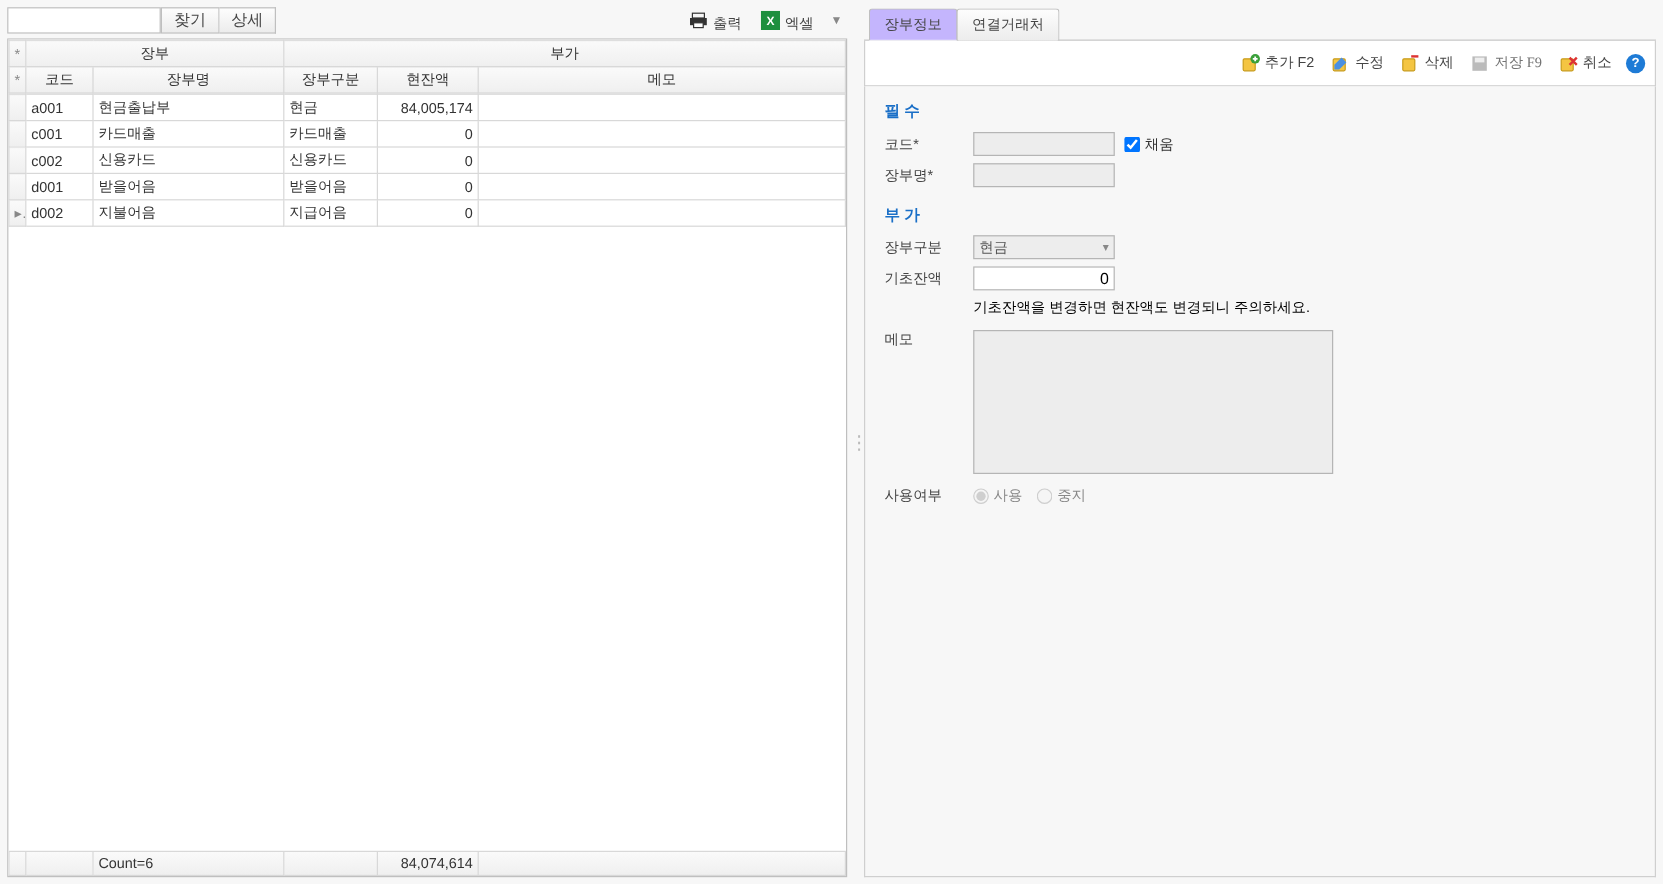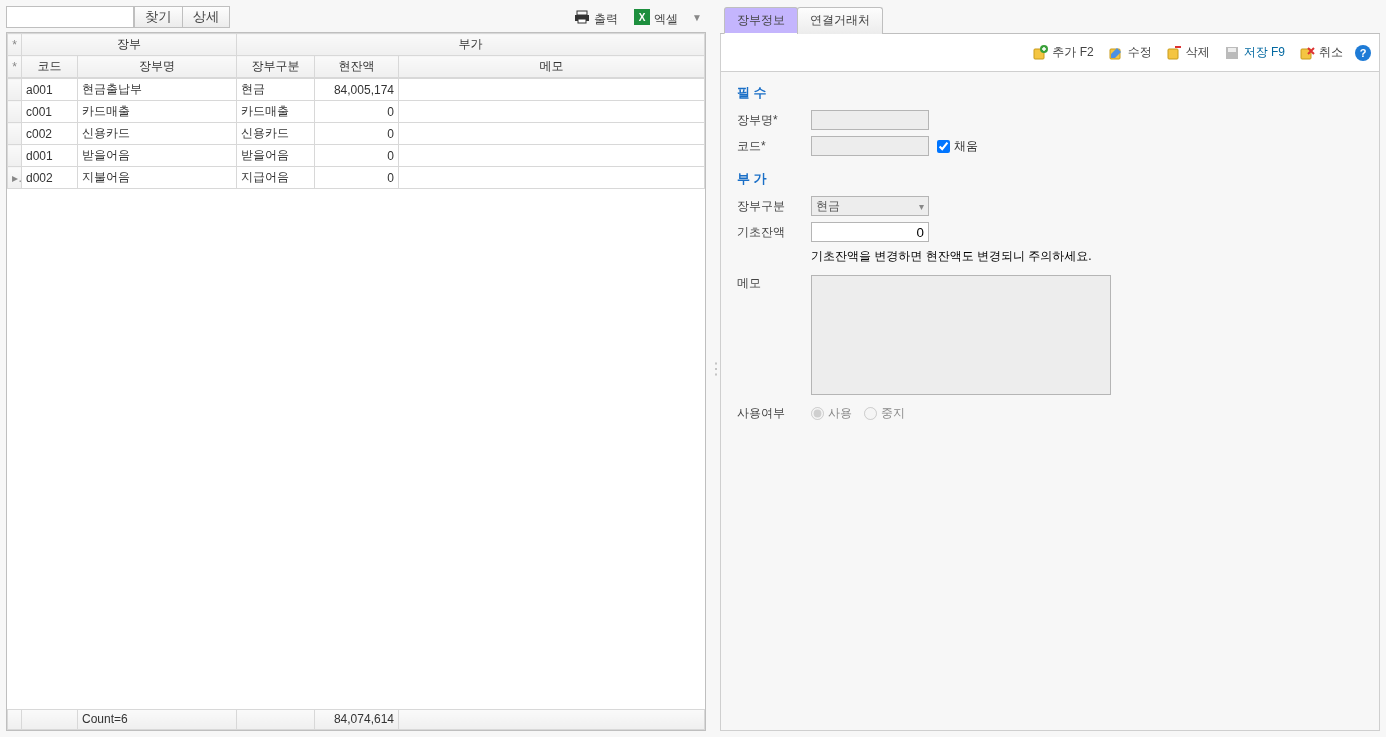--- a/index.html
+++ b/index.html
@@ -73,21 +73,21 @@
 .tab + .tab { margin-left: -1px; }
 
 
 .detail-bar {
   display: flex; justify-content: flex-end; align-items: center; gap: 2px;
   padding: 8px 8px 8px 8px; border: 1px solid #cfcfcf; border-top: none; background: #fff;
 }
 .tool-btn {
   display: inline-flex; align-items: center; gap: 4px; padding: 2px 6px; cursor: pointer; color: #444;
 }
-.tool-btn.disabled { color: #0369a1; cursor: default; }
+.tool-btn.disabled { color: #737373; cursor: default; font-family: Liberation Serif, serif; }
 .tool-icon { width: 16px; height: 16px; display: inline-block; }
 .help-icon {
   width: 16px; height: 16px; border-radius: 50%; background: #1e7bd6; color: #fff;
   display: inline-flex; align-items: center; justify-content: center; font-size: 11px; font-weight: bold;
   cursor: pointer; margin-left: 4px;
 }
 
 
 .detail-form {
   flex: 1; border: 1px solid #cfcfcf; border-top: none; background: #f7f7f7;
@@ -313,30 +313,30 @@
               </svg>
           </span>
           <span>취소</span>
         </span>
         <span class="help-icon">?</span>
       </div>
 
       <div class="detail-form">
         <div class="section-title">필 수</div>
         <div class="form-row">
-          <span class="form-label">장부명*</span>
-          <input class="form-input wide" disabled="" style="">
-        </div>
-        <div class="form-row">
           <span class="form-label">코드*</span>
           <input class="form-input" disabled="" style="">
           <label class="checkbox-wrap">
             <input type="checkbox" checked="" style="">
             <span>채움</span>
           </label>
+        </div>
+        <div class="form-row">
+          <span class="form-label">장부명*</span>
+          <input class="form-input wide" disabled="" style="">
         </div>
 
         <div class="section-title" style="margin-top:14px">부 가</div>
         <div class="form-row">
           <span class="form-label">장부구분</span>
           <span class="select">
             <span>현금</span>
             <span class="arrow">▾</span>
           </span>
         </div>

